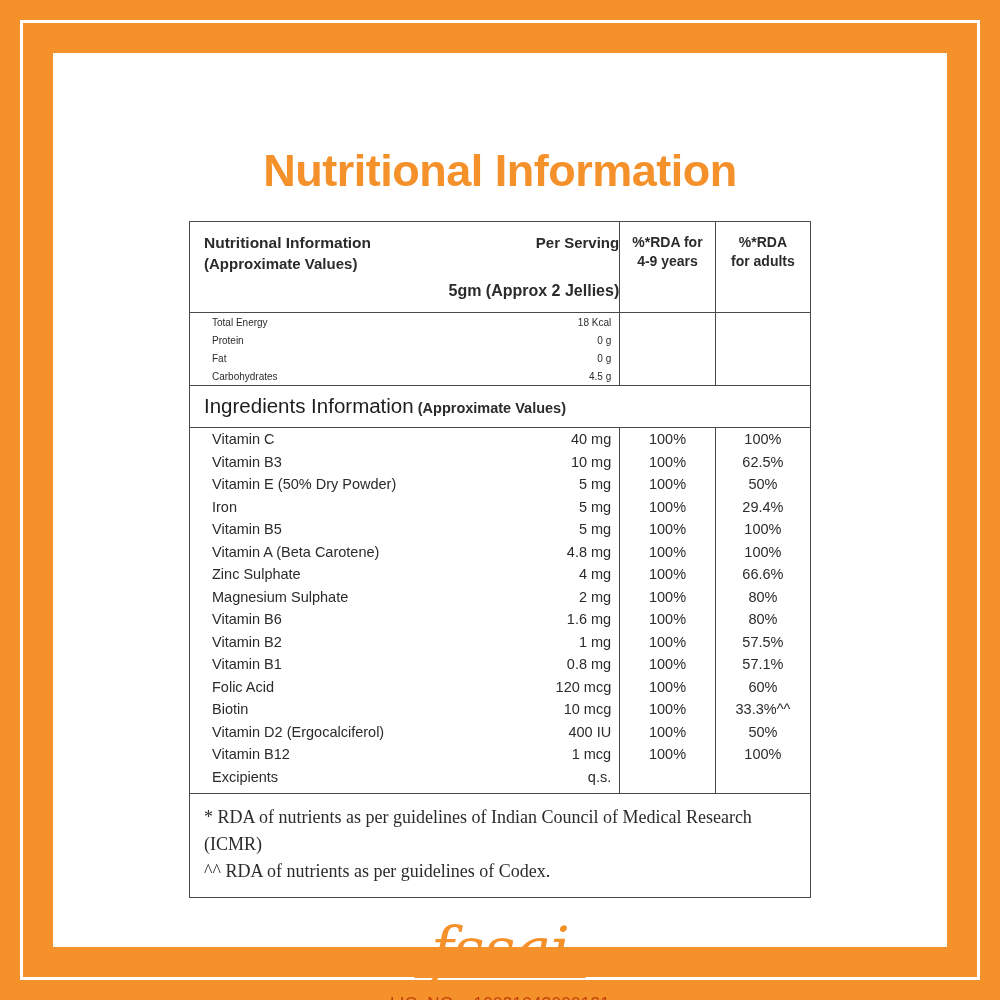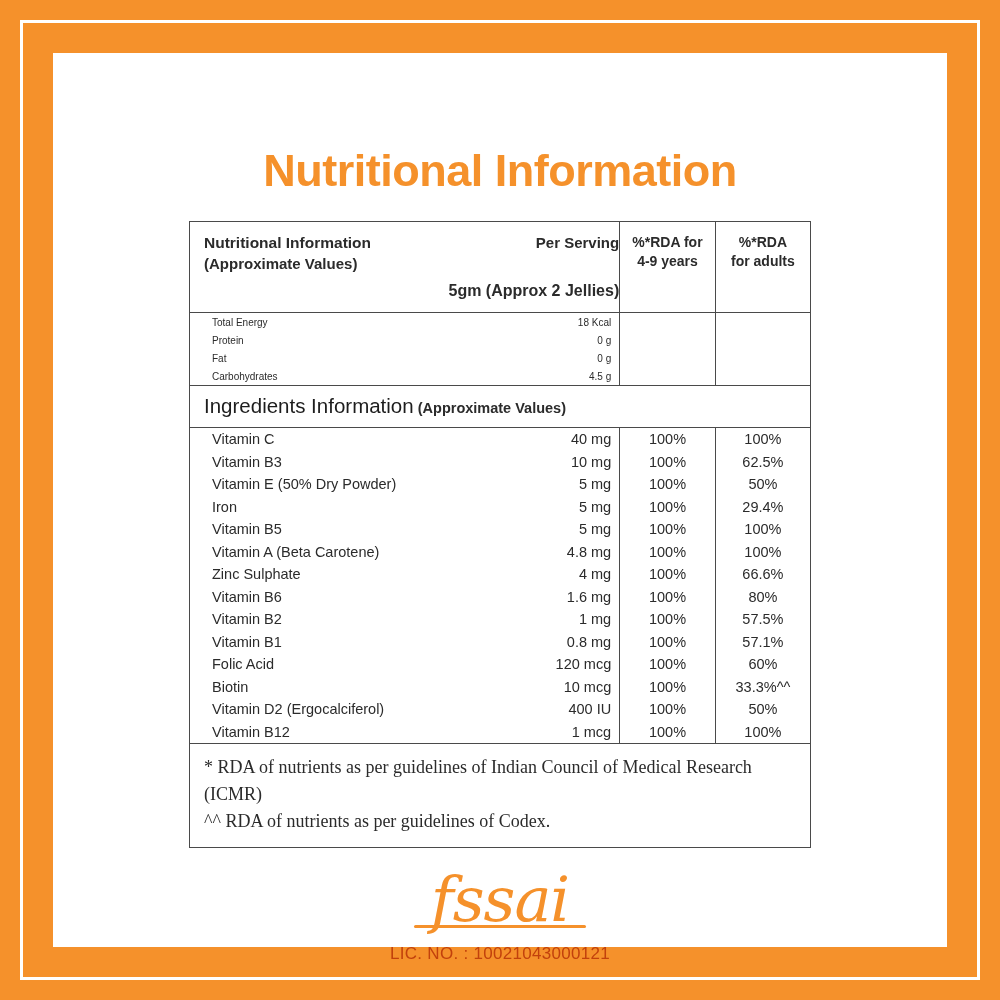--- a/index.html
+++ b/index.html
@@ -275,20 +275,26 @@
             <td class="c-rda1 divcol">100%</td>
             <td class="c-rda2 divcol">100%</td>
           </tr>
           <tr class="ing-row">
             <td class="c-name">Zinc Sulphate</td>
             <td class="c-val">4 mg</td>
             <td class="c-rda1 divcol">100%</td>
             <td class="c-rda2 divcol">66.6%</td>
           </tr>
           <tr class="ing-row">
+            <td class="c-name">Magnesium Sulphate</td>
+            <td class="c-val">2 mg</td>
+            <td class="c-rda1 divcol">100%</td>
+            <td class="c-rda2 divcol">80%</td>
+          </tr>
+          <tr class="ing-row">
             <td class="c-name">Vitamin B6</td>
             <td class="c-val">1.6 mg</td>
             <td class="c-rda1 divcol">100%</td>
             <td class="c-rda2 divcol">80%</td>
           </tr>
           <tr class="ing-row">
             <td class="c-name">Vitamin B2</td>
             <td class="c-val">1 mg</td>
             <td class="c-rda1 divcol">100%</td>
             <td class="c-rda2 divcol">57.5%</td>
@@ -315,20 +321,26 @@
             <td class="c-name">Vitamin D2 (Ergocalciferol)</td>
             <td class="c-val">400 IU</td>
             <td class="c-rda1 divcol">100%</td>
             <td class="c-rda2 divcol">50%</td>
           </tr>
           <tr class="ing-row">
             <td class="c-name">Vitamin B12</td>
             <td class="c-val">1 mcg</td>
             <td class="c-rda1 divcol">100%</td>
             <td class="c-rda2 divcol">100%</td>
+          </tr>
+          <tr class="ing-row">
+            <td class="c-name" style="padding-bottom:8px">Excipients</td>
+            <td class="c-val">q.s.</td>
+            <td class="c-rda1 divcol"></td>
+            <td class="c-rda2 divcol"></td>
           </tr>
 
           <tr class="foot">
             <td colspan="4">
               <div>* RDA of nutrients as per guidelines of Indian Council of Medical Research (ICMR)</div>
               <div>^^ RDA of nutrients as per guidelines of Codex.</div>
             </td>
           </tr>
         </tbody>
           </table>

